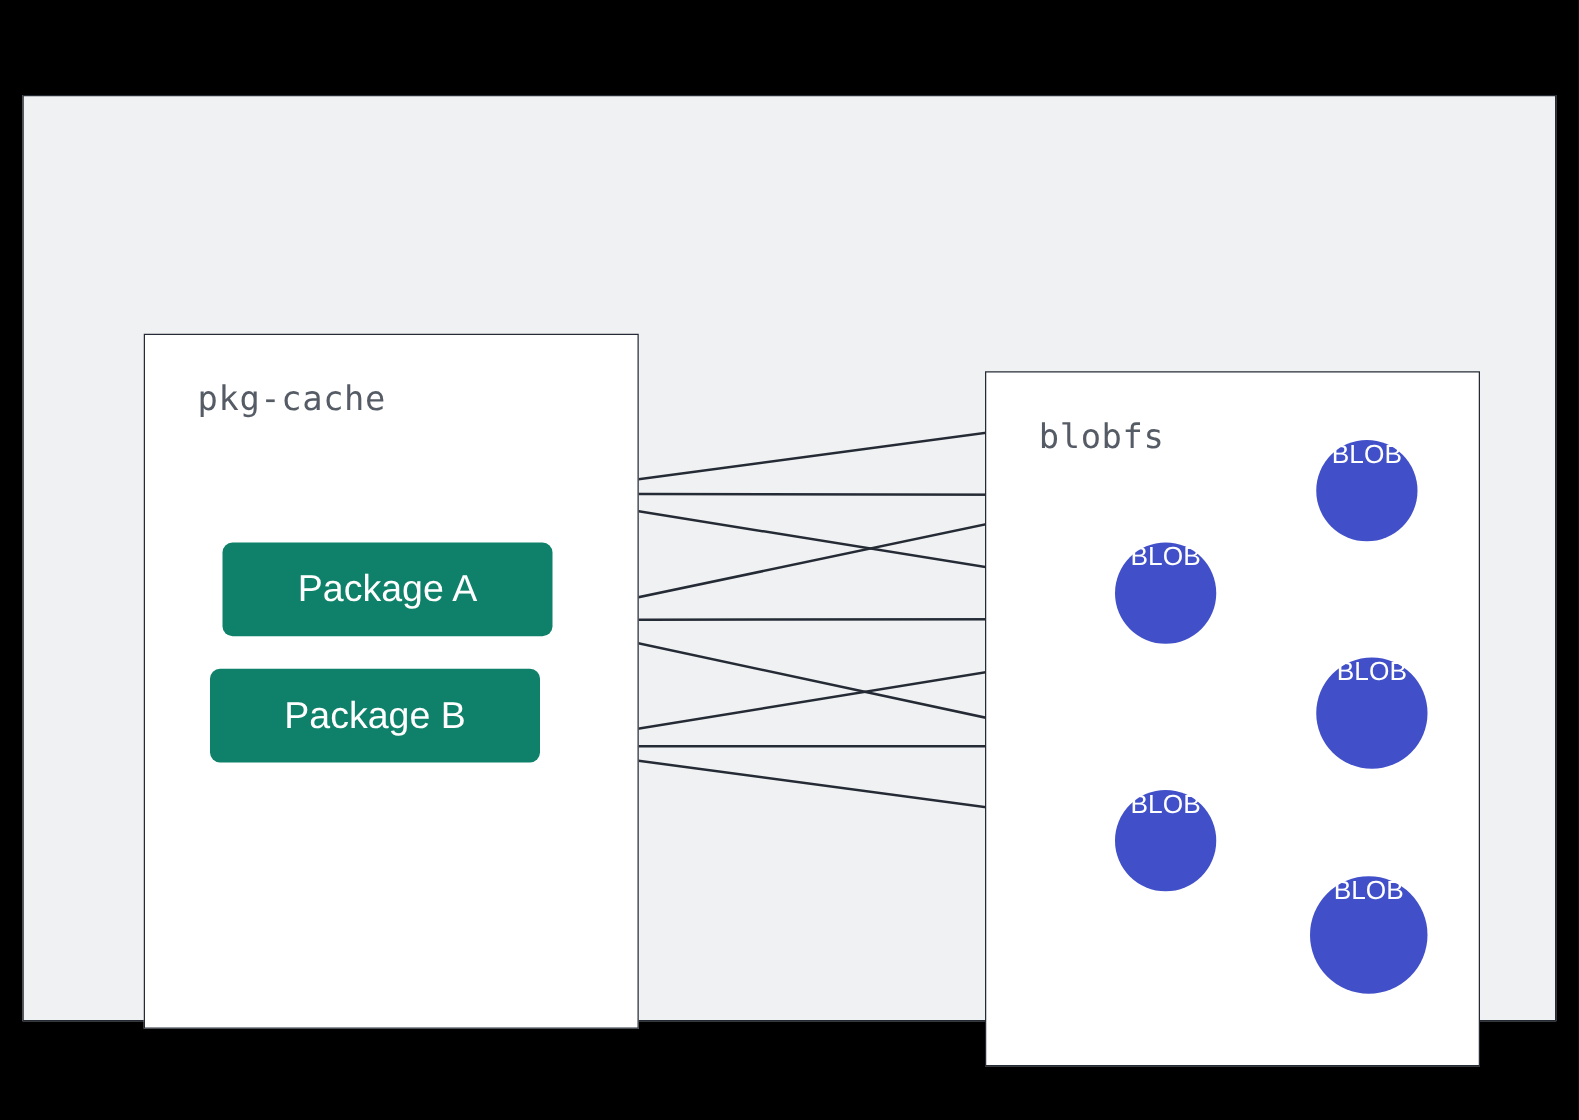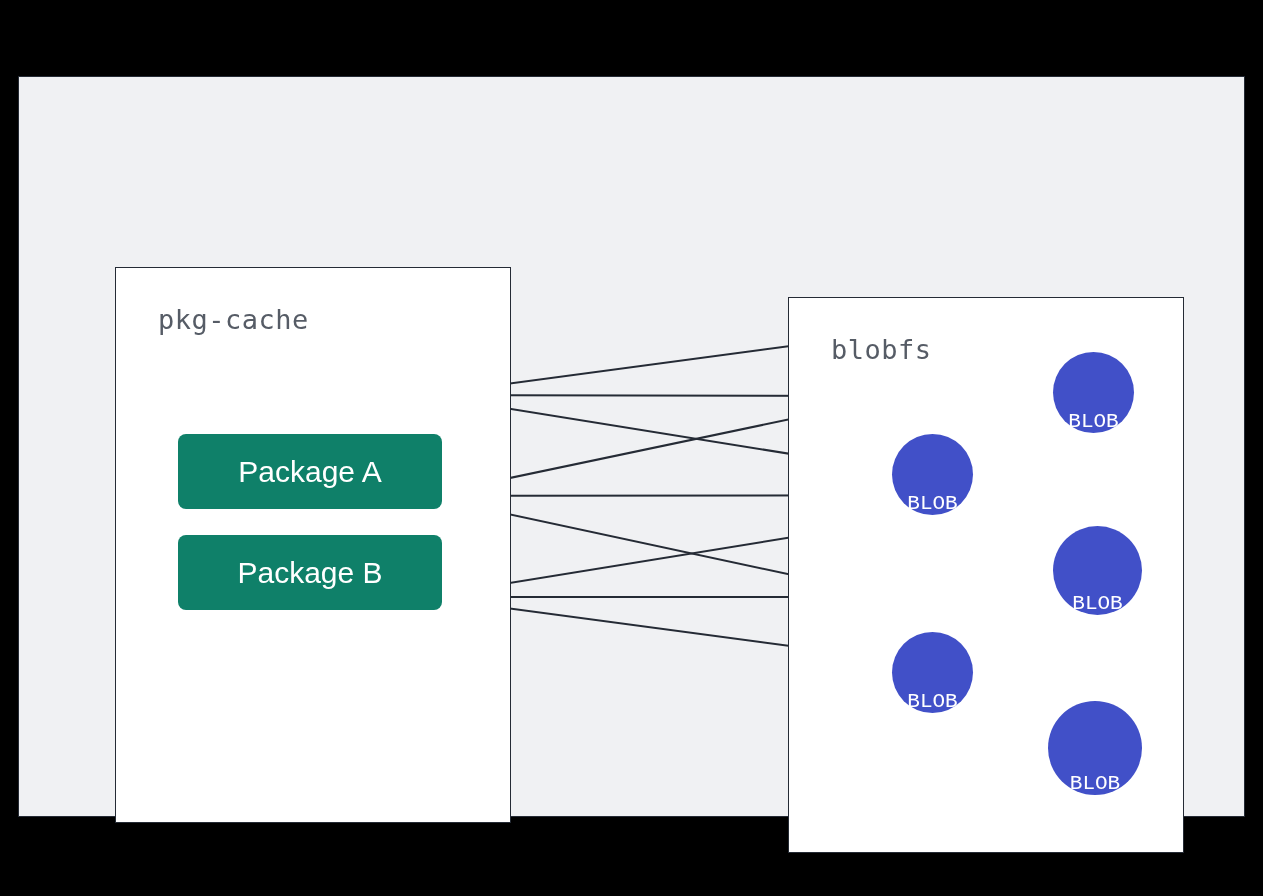--- a/index.html
+++ b/index.html
@@ -57,33 +57,33 @@
     border-radius: 8px;
     display: flex;
     align-items: center;
     justify-content: center;
     color: #ffffff;
     font-size: 30px;
     font-family: "Liberation Sans", sans-serif;
     box-sizing: border-box;
   }
   #pkg-a { left: 159px; top: 357px; }
-  #pkg-b { left: 159px; top: 458px; }
+  #pkg-b { left: 149px; top: 458px; }
   #pkg-c { left: 159px; top: 559px; }
 
   .blob-node {
     position: absolute;
     background: #4150c8;
     border-radius: 50%;
     display: flex;
-    align-items: flex-end;
+    align-items: flex-start;
     justify-content: center;
     color: #ffffff;
     font-size: 21px;
-    font-family: Liberation Mono, monospace;
+    font-family: Liberation Sans, sans-serif;
     box-sizing: border-box;
   }
   #blob-1 { left: 1034px; top: 275px; width: 81px; height: 81px; }
   #blob-2 { left: 873px;  top: 357px; width: 81px; height: 81px; }
   #blob-3 { left: 1034px; top: 449px; width: 89px; height: 89px; }
   #blob-4 { left: 873px;  top: 555px; width: 81px; height: 81px; }
   #blob-5 { left: 1029px; top: 624px; width: 94px; height: 94px; }
 
   #edges {
     position: absolute;

